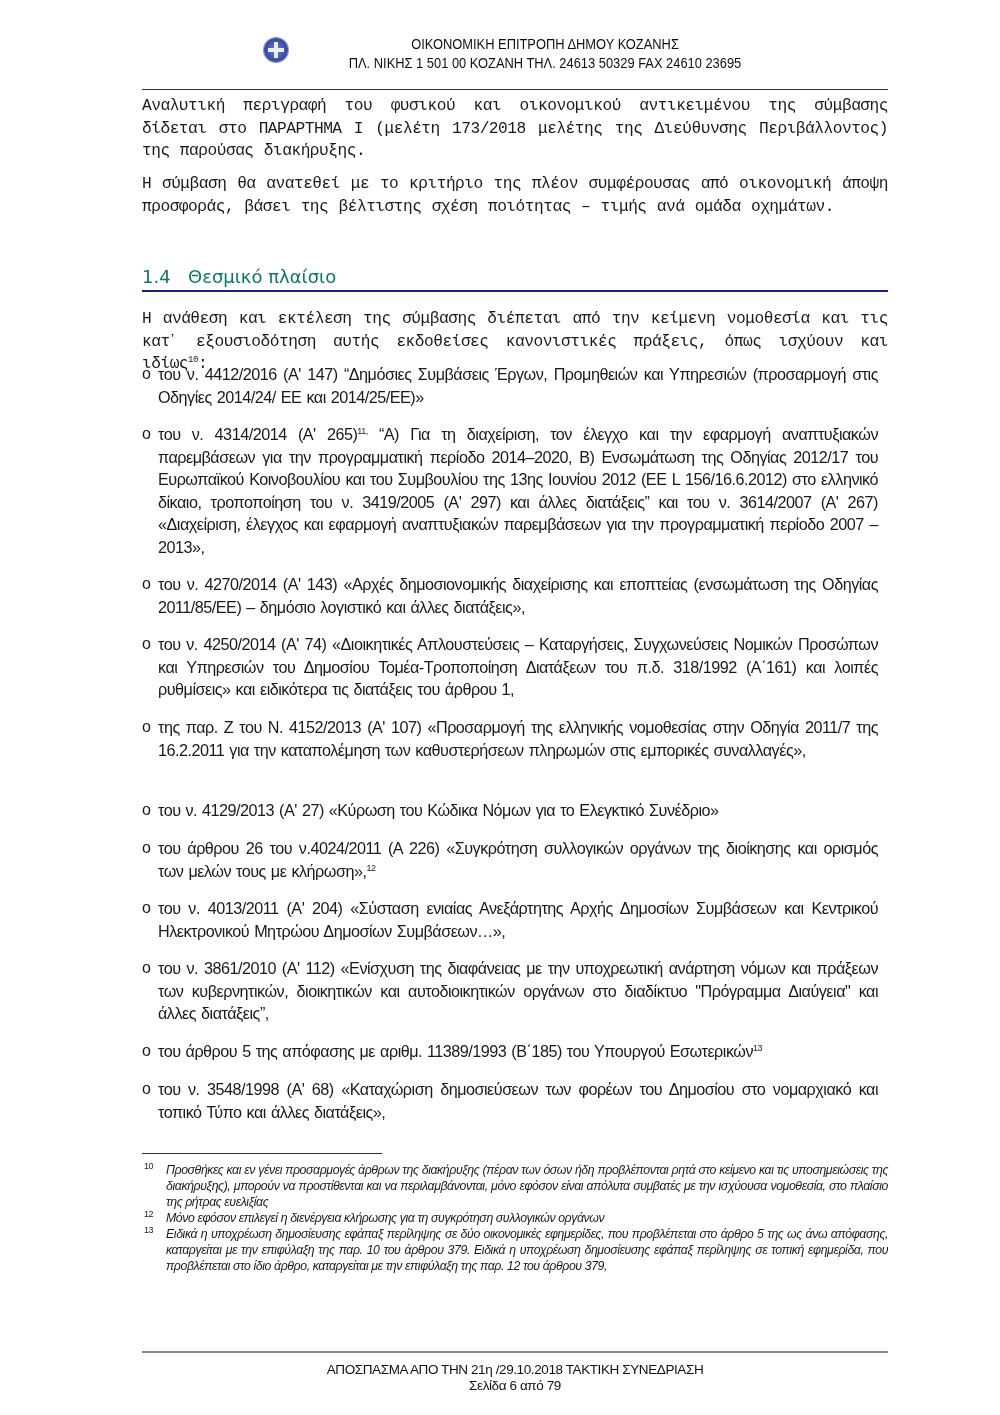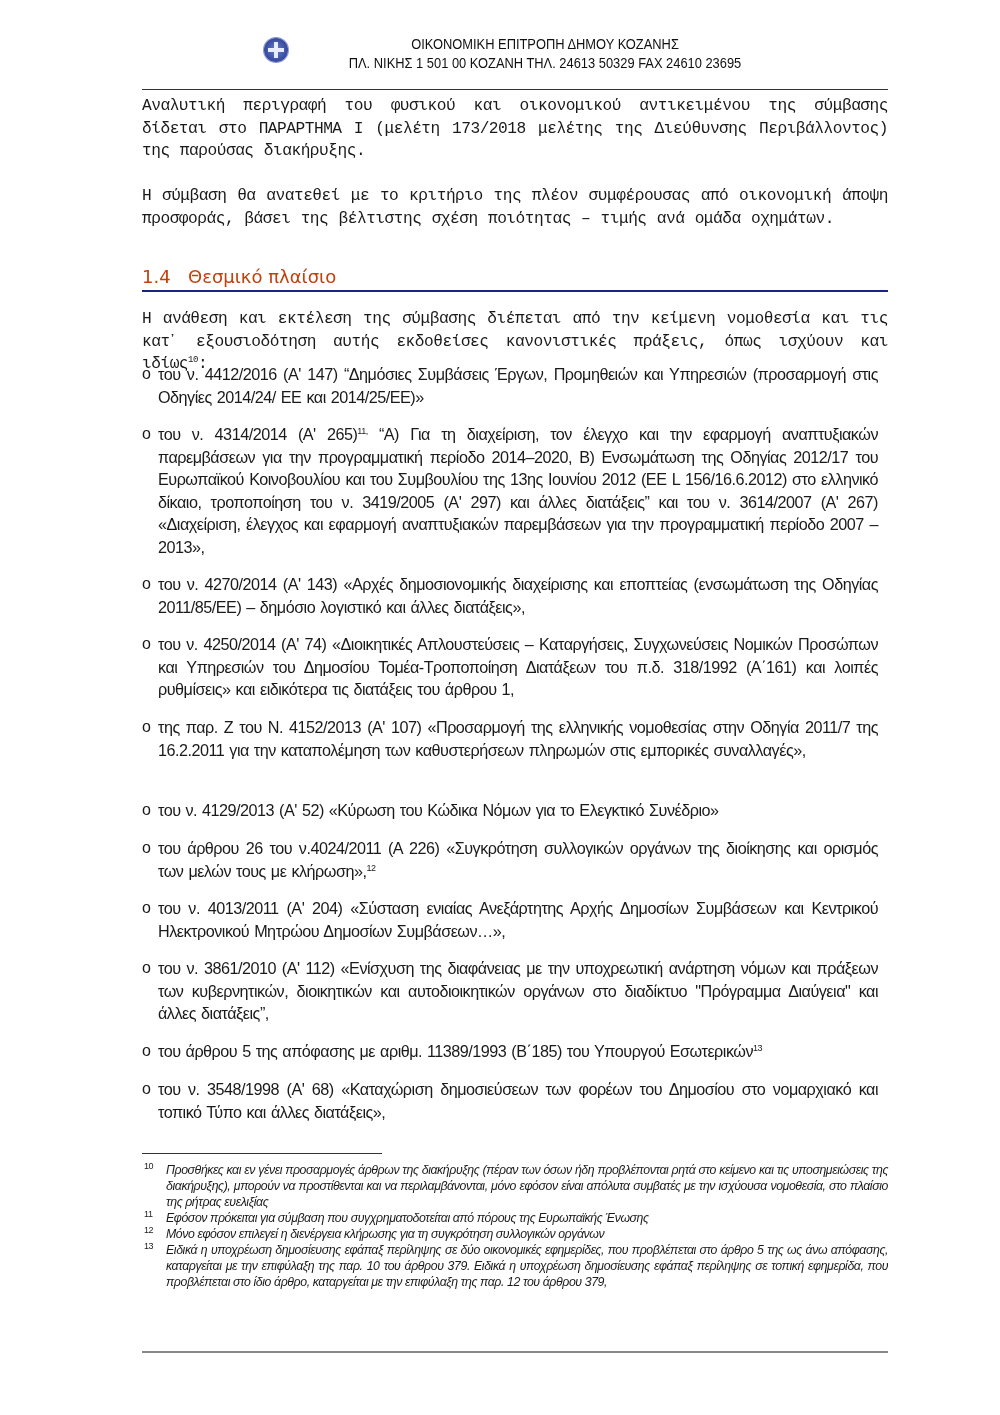--- a/index.html
+++ b/index.html
@@ -15,25 +15,25 @@
     .logo::before { content: ""; position: absolute; left: 10px; top: 4px; width: 4px; height: 16px; background: #e8ecff; }
     .logo::after { content: ""; position: absolute; left: 4px; top: 10px; width: 16px; height: 4px; background: #e8ecff; }
     .header-line1, .header-line2 { position: absolute; left: 0; width: 746px; text-align: center;
               font-size: 14px; letter-spacing: 0px; color: #111; transform: scaleX(0.92); }
     .header-line1 { top: 4px; left: 30px; }
     .header-line2 { top: 23px; left: 30px; }
 
     .content { position: absolute; left: 142px; top: 95px; width: 746px; }
     p.body { margin: 0; font-size: 16.2px; line-height: 22.5px; text-align: justify; letter-spacing: -0.5px; word-spacing: 1px; font-family: Liberation Mono, monospace; }
     .p1 { position: absolute; top: 0; }
-    .p2 { position: absolute; top: 90px; }
+    .p2 { position: absolute; top: 78px; }
 
     .section-heading { position: absolute; top: 165px; left: 0; width: 746px; height: 30px;
                        border-bottom: 2px solid #1a237e; }
-    .section-heading span { font-family: "DejaVu Sans", sans-serif; font-size: 18px; color: #c2410c; position: absolute; bottom: 3px; }
+    .section-heading span { font-family: "DejaVu Sans", sans-serif; font-size: 18px; color: #0f766e; position: absolute; bottom: 3px; }
     .sec-num { left: 0; }
     .sec-title { left: 46px; }
     .p3 { position: absolute; top: 213px; }
 
     .list { position: absolute; top: 268px; left: 0; width: 746px; }
     .li { position: absolute; left: 0; width: 746px; }
     .bullet { position: absolute; left: 0; top: 0; font-size: 16px; line-height: 22.5px; }
     .li-text { margin-left: 16px; width: 720px; font-size: 16.2px; line-height: 22.5px; text-align: justify; letter-spacing: -0.5px; word-spacing: 1px; }
     sup { font-size: 9px; line-height: 0; vertical-align: super; }
 
@@ -86,21 +86,21 @@
       <div class="li" style="top:270px">
         <span class="bullet">o</span>
         <div class="li-text"><span>του ν. 4250/2014 (Α' 74) «Διοικητικές Απλουστεύσεις – Καταργήσεις, Συγχωνεύσεις Νομικών Προσώπων και Υπηρεσιών του Δημοσίου Τομέα-Τροποποίηση Διατάξεων του π.δ. 318/1992 (Α΄161) και λοιπές ρυθμίσεις» και ειδικότερα τις διατάξεις του άρθρου 1,</span></div>
       </div>
       <div class="li" style="top:353px">
         <span class="bullet">o</span>
         <div class="li-text"><span>της παρ. Ζ του Ν. 4152/2013 (Α' 107) «Προσαρμογή της ελληνικής νομοθεσίας στην Οδηγία 2011/7 της 16.2.2011 για την καταπολέμηση των καθυστερήσεων πληρωμών στις εμπορικές συναλλαγές»,</span></div>
       </div>
       <div class="li" style="top:436px">
         <span class="bullet">o</span>
-        <div class="li-text"><span>του ν. 4129/2013 (Α' 52) «Κύρωση του Κώδικα Νόμων για το Ελεγκτικό Συνέδριο»</span></div>
+        <div class="li-text"><span>του ν. 4129/2013 (Α' 27) «Κύρωση του Κώδικα Νόμων για το Ελεγκτικό Συνέδριο»</span></div>
       </div>
       <div class="li" style="top:474px">
         <span class="bullet">o</span>
         <div class="li-text"><span>του άρθρου 26 του ν.4024/2011 (Α 226) «Συγκρότηση συλλογικών οργάνων της διοίκησης και ορισμός των μελών τους με κλήρωση»,</span><sup>12</sup></div>
       </div>
       <div class="li" style="top:534px">
         <span class="bullet">o</span>
         <div class="li-text"><span>του ν. 4013/2011 (Α' 204) «Σύσταση ενιαίας Ανεξάρτητης Αρχής Δημοσίων Συμβάσεων και Κεντρικού Ηλεκτρονικού Μητρώου Δημοσίων Συμβάσεων…»,</span></div>
       </div>
       <div class="li" style="top:594px">
@@ -118,28 +118,26 @@
     </div>
   </div>
 
   <div class="fn-rule"></div>
   <div class="footnotes">
     <p class="fn">
         <span class="fn-num">10</span>
         <span class="fn-text">Προσθήκες και εν γένει προσαρμογές άρθρων της διακήρυξης (πέραν των όσων ήδη προβλέπονται ρητά στο κείμενο και τις υποσημειώσεις της διακήρυξης), μπορούν να προστίθενται και να περιλαμβάνονται, μόνο εφόσον είναι απόλυτα συμβατές με την ισχύουσα νομοθεσία, στο πλαίσιο της ρήτρας ευελιξίας</span>
       </p>
     <p class="fn">
-        <span class="fn-num">11</span>
-        <span class="fn-text">Εφόσον πρόκειται για σύμβαση που συγχρηματοδοτείται από πόρους της Ευρωπαϊκής Ένωσης</span>
-      </p>
-    <p class="fn">
         <span class="fn-num">12</span>
         <span class="fn-text">Μόνο εφόσον επιλεγεί η διενέργεια κλήρωσης  για τη συγκρότηση συλλογικών οργάνων</span>
       </p>
     <p class="fn">
         <span class="fn-num">13</span>
         <span class="fn-text">Ειδικά η υποχρέωση δημοσίευσης εφάπαξ περίληψης σε δύο οικονομικές εφημερίδες, που προβλέπεται στο άρθρο 5 της ως άνω απόφασης, καταργείται με την επιφύλαξη της παρ. 10 του άρθρου 379. Ειδικά η υποχρέωση δημοσίευσης εφάπαξ περίληψης σε τοπική εφημερίδα, που προβλέπεται στο ίδιο άρθρο, καταργείται με την επιφύλαξη της παρ. 12 του άρθρου 379,</span>
       </p>
   </div>
 
   <div class="footer">
+    <div class="footer-line1">ΑΠΟΣΠΑΣΜΑ ΑΠΟ ΤΗΝ 21η /29.10.2018  ΤΑΚΤΙΚΗ  ΣΥΝΕΔΡΙΑΣΗ</div>
+    <div class="footer-line2">Σελίδα 6 από 79</div>
   </div>
 </div>
 
 </body></html>

